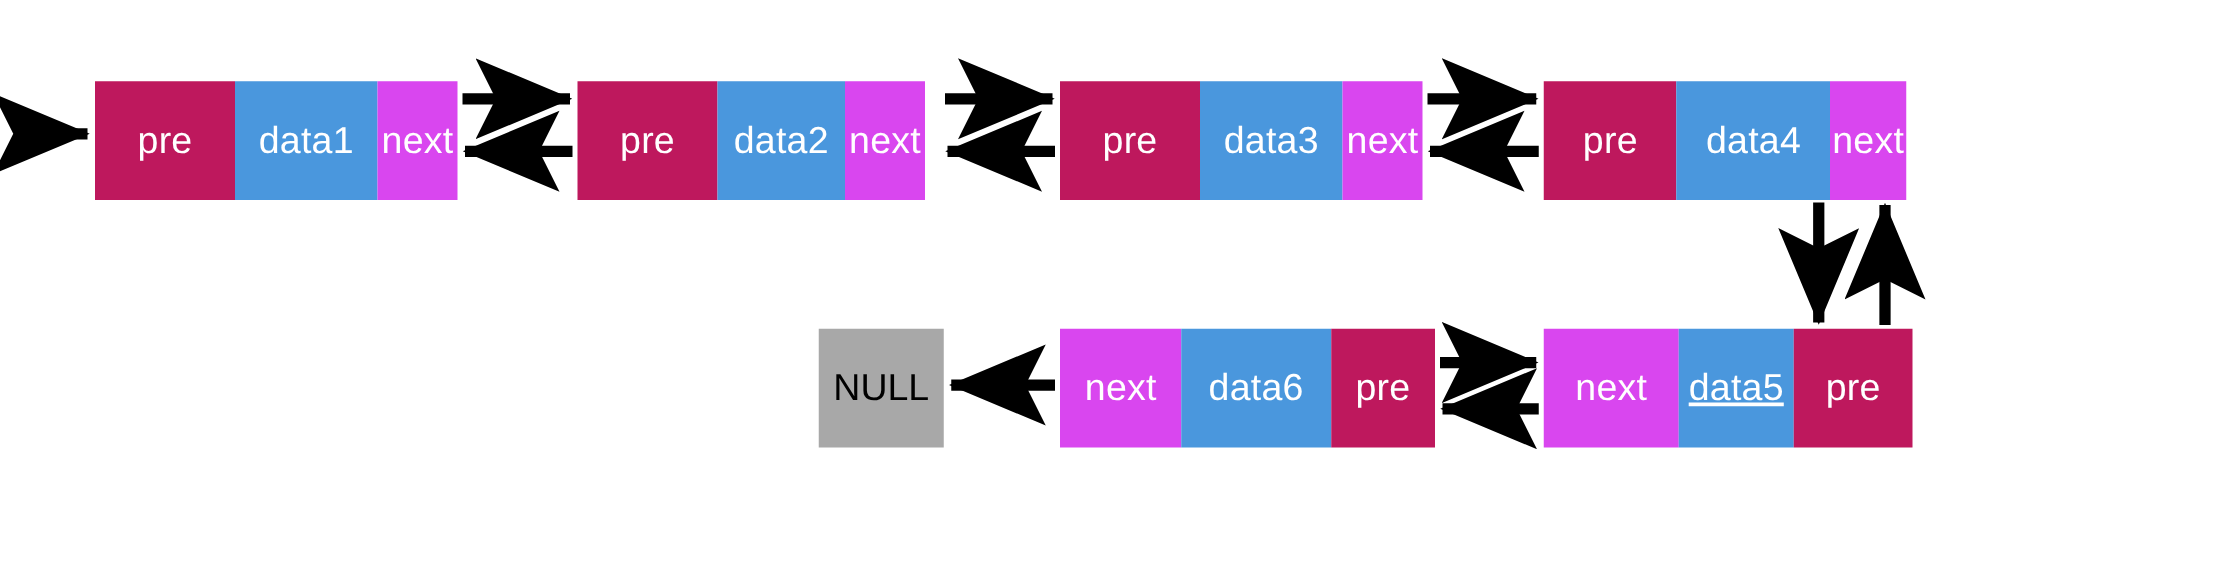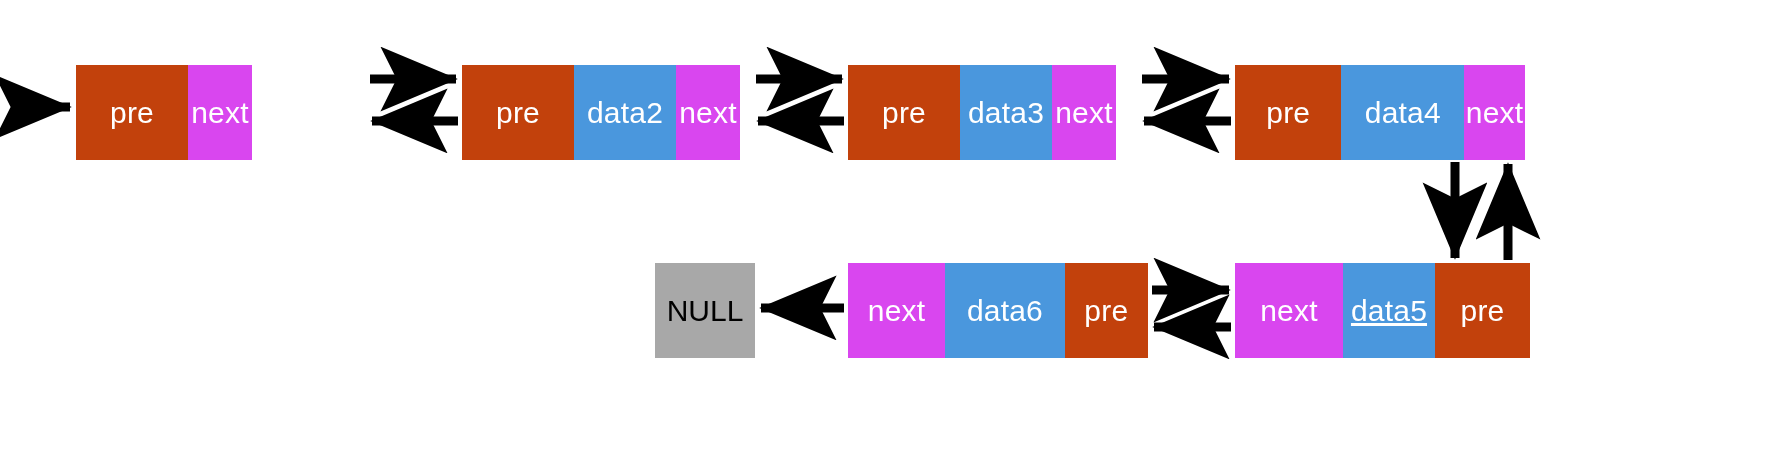--- a/index.html
+++ b/index.html
@@ -30,21 +30,21 @@
     align-items: center;
     justify-content: center;
     color: #ffffff;
     font-size: 30px;
     font-family: "Liberation Sans", sans-serif;
     letter-spacing: 0.2px;
     box-sizing: border-box;
     overflow: hidden;
     white-space: nowrap;
   }
-  .seg-pre   { background: #c2410c; }
+  .seg-pre   { background: #be185d; }
   .seg-data  { background: #4A97DD; }
   .seg-next  { background: #d946ef; }
   .nullbox {
     position: absolute;
     background: #A8A8A8;
     color: #000000;
     font-size: 30px;
     display: flex;
     align-items: center;
     justify-content: center;
@@ -60,32 +60,33 @@
     pointer-events: none;
   }
 </style>
 </head>
 <body>
 
 <div id="canvas">
 
   <div class="node" style="left:76px; top:65px; width:290px; height:95px;">
     <div class="seg seg-pre" style="width:112px;">pre</div>
+    <div class="seg seg-data" style="width:114px;">data1</div>
     <div class="seg seg-next" style="width:64px;">next</div>
   </div>
 
   <div class="node" style="left:462px; top:65px; width:290px; height:95px;">
     <div class="seg seg-pre" style="width:112px;">pre</div>
     <div class="seg seg-data" style="width:102px;">data2</div>
     <div class="seg seg-next" style="width:64px;">next</div>
   </div>
 
   <div class="node" style="left:848px; top:65px; width:290px; height:95px;">
     <div class="seg seg-pre" style="width:112px;">pre</div>
-    <div class="seg seg-data" style="width:92px;">data3</div>
+    <div class="seg seg-data" style="width:114px;">data3</div>
     <div class="seg seg-next" style="width:64px;">next</div>
   </div>
 
   <div class="node" style="left:1235px; top:65px; width:290px; height:95px;">
     <div class="seg seg-pre" style="width:112px;">pre</div>
     <div class="seg seg-data" style="width:129px;">data4</div>
     <div class="seg seg-next" style="width:64px;">next</div>
   </div>
 
   <div class="nullbox" style="left:655px; top:263px; width:100px; height:95px;">NULL</div>

